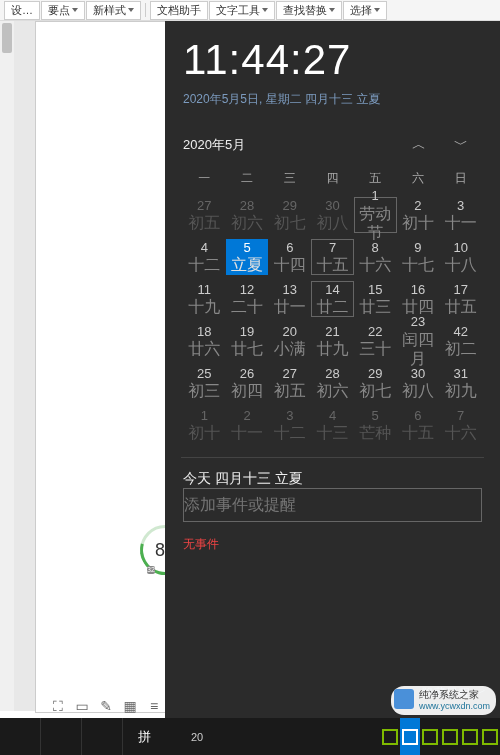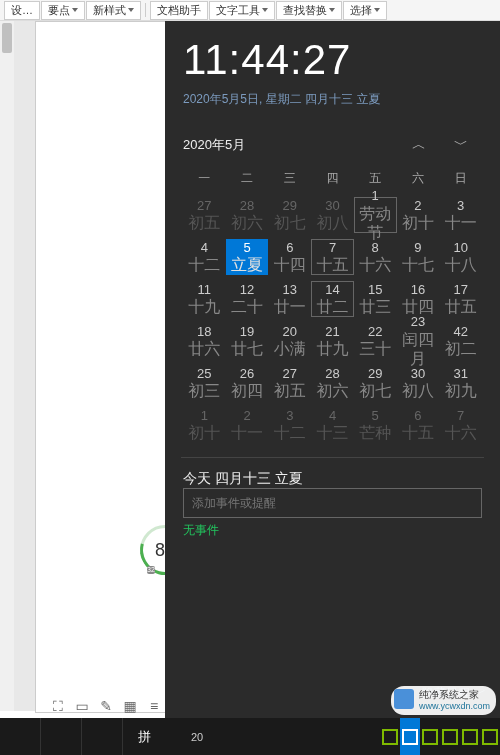--- a/index.html
+++ b/index.html
@@ -29,22 +29,22 @@
   .cell .d{font-size:13px}
   .cell .s{font-size:16px;color:#888}
   .dim .d{color:#666}
   .dim .s{color:#555}
   .today{border:2px solid #0078d7;background:#0078d7;color:#fff}
   .today .d{color:#fff}
   .today .s{color:#e0e0e0}
   .hot{border:1px solid #666}
   .sep{height:1px;background:#444;margin:14px -2px 12px}
   .today-label{font-size:14px;color:#eee;}
-  .event-input{width:100%;box-sizing:border-box;background:#2b2b2b;border:1px solid #666;color:#bef264;font-size:12px;padding:7px 8px}
-  .no-event{margin-top:4px;font-size:12px;color:#22c55e}
+  .event-input{width:100%;box-sizing:border-box;background:#2b2b2b;border:1px solid #666;color:#bef264;font-size:16px;padding:7px 0}
+  .no-event{margin-top:14px;font-size:12px;color:#ef4444}
   .activate{position:absolute;bottom:58px;left:80px;color:#777}
   .activate .t1{font-size:17px}
   .activate .t2{font-size:11px;color:#777;margin-top:2px}
   .hide-cal{position:absolute;bottom:16px;right:14px;font-size:12px;color:#7c9bbf;display:flex;align-items:center;gap:4px}
   .taskbar{position:absolute;bottom:0;left:0;width:500px;height:37px;background:#1a1a1a;display:flex;align-items:center}
   .task-blocks{display:flex;height:100%;align-items:stretch}
   .task-blocks div{width:40px;border-right:1px solid #333}
   .spell{color:#fff;font-size:13px;margin-left:5px;padding:0 10px;height:100%;display:flex;align-items:center}
   .tbcenter{display:flex;align-items:center;margin-left:30px;color:#ccc;font-size:11px}
   .tbopts{display:flex;margin-left:auto;height:100%}

